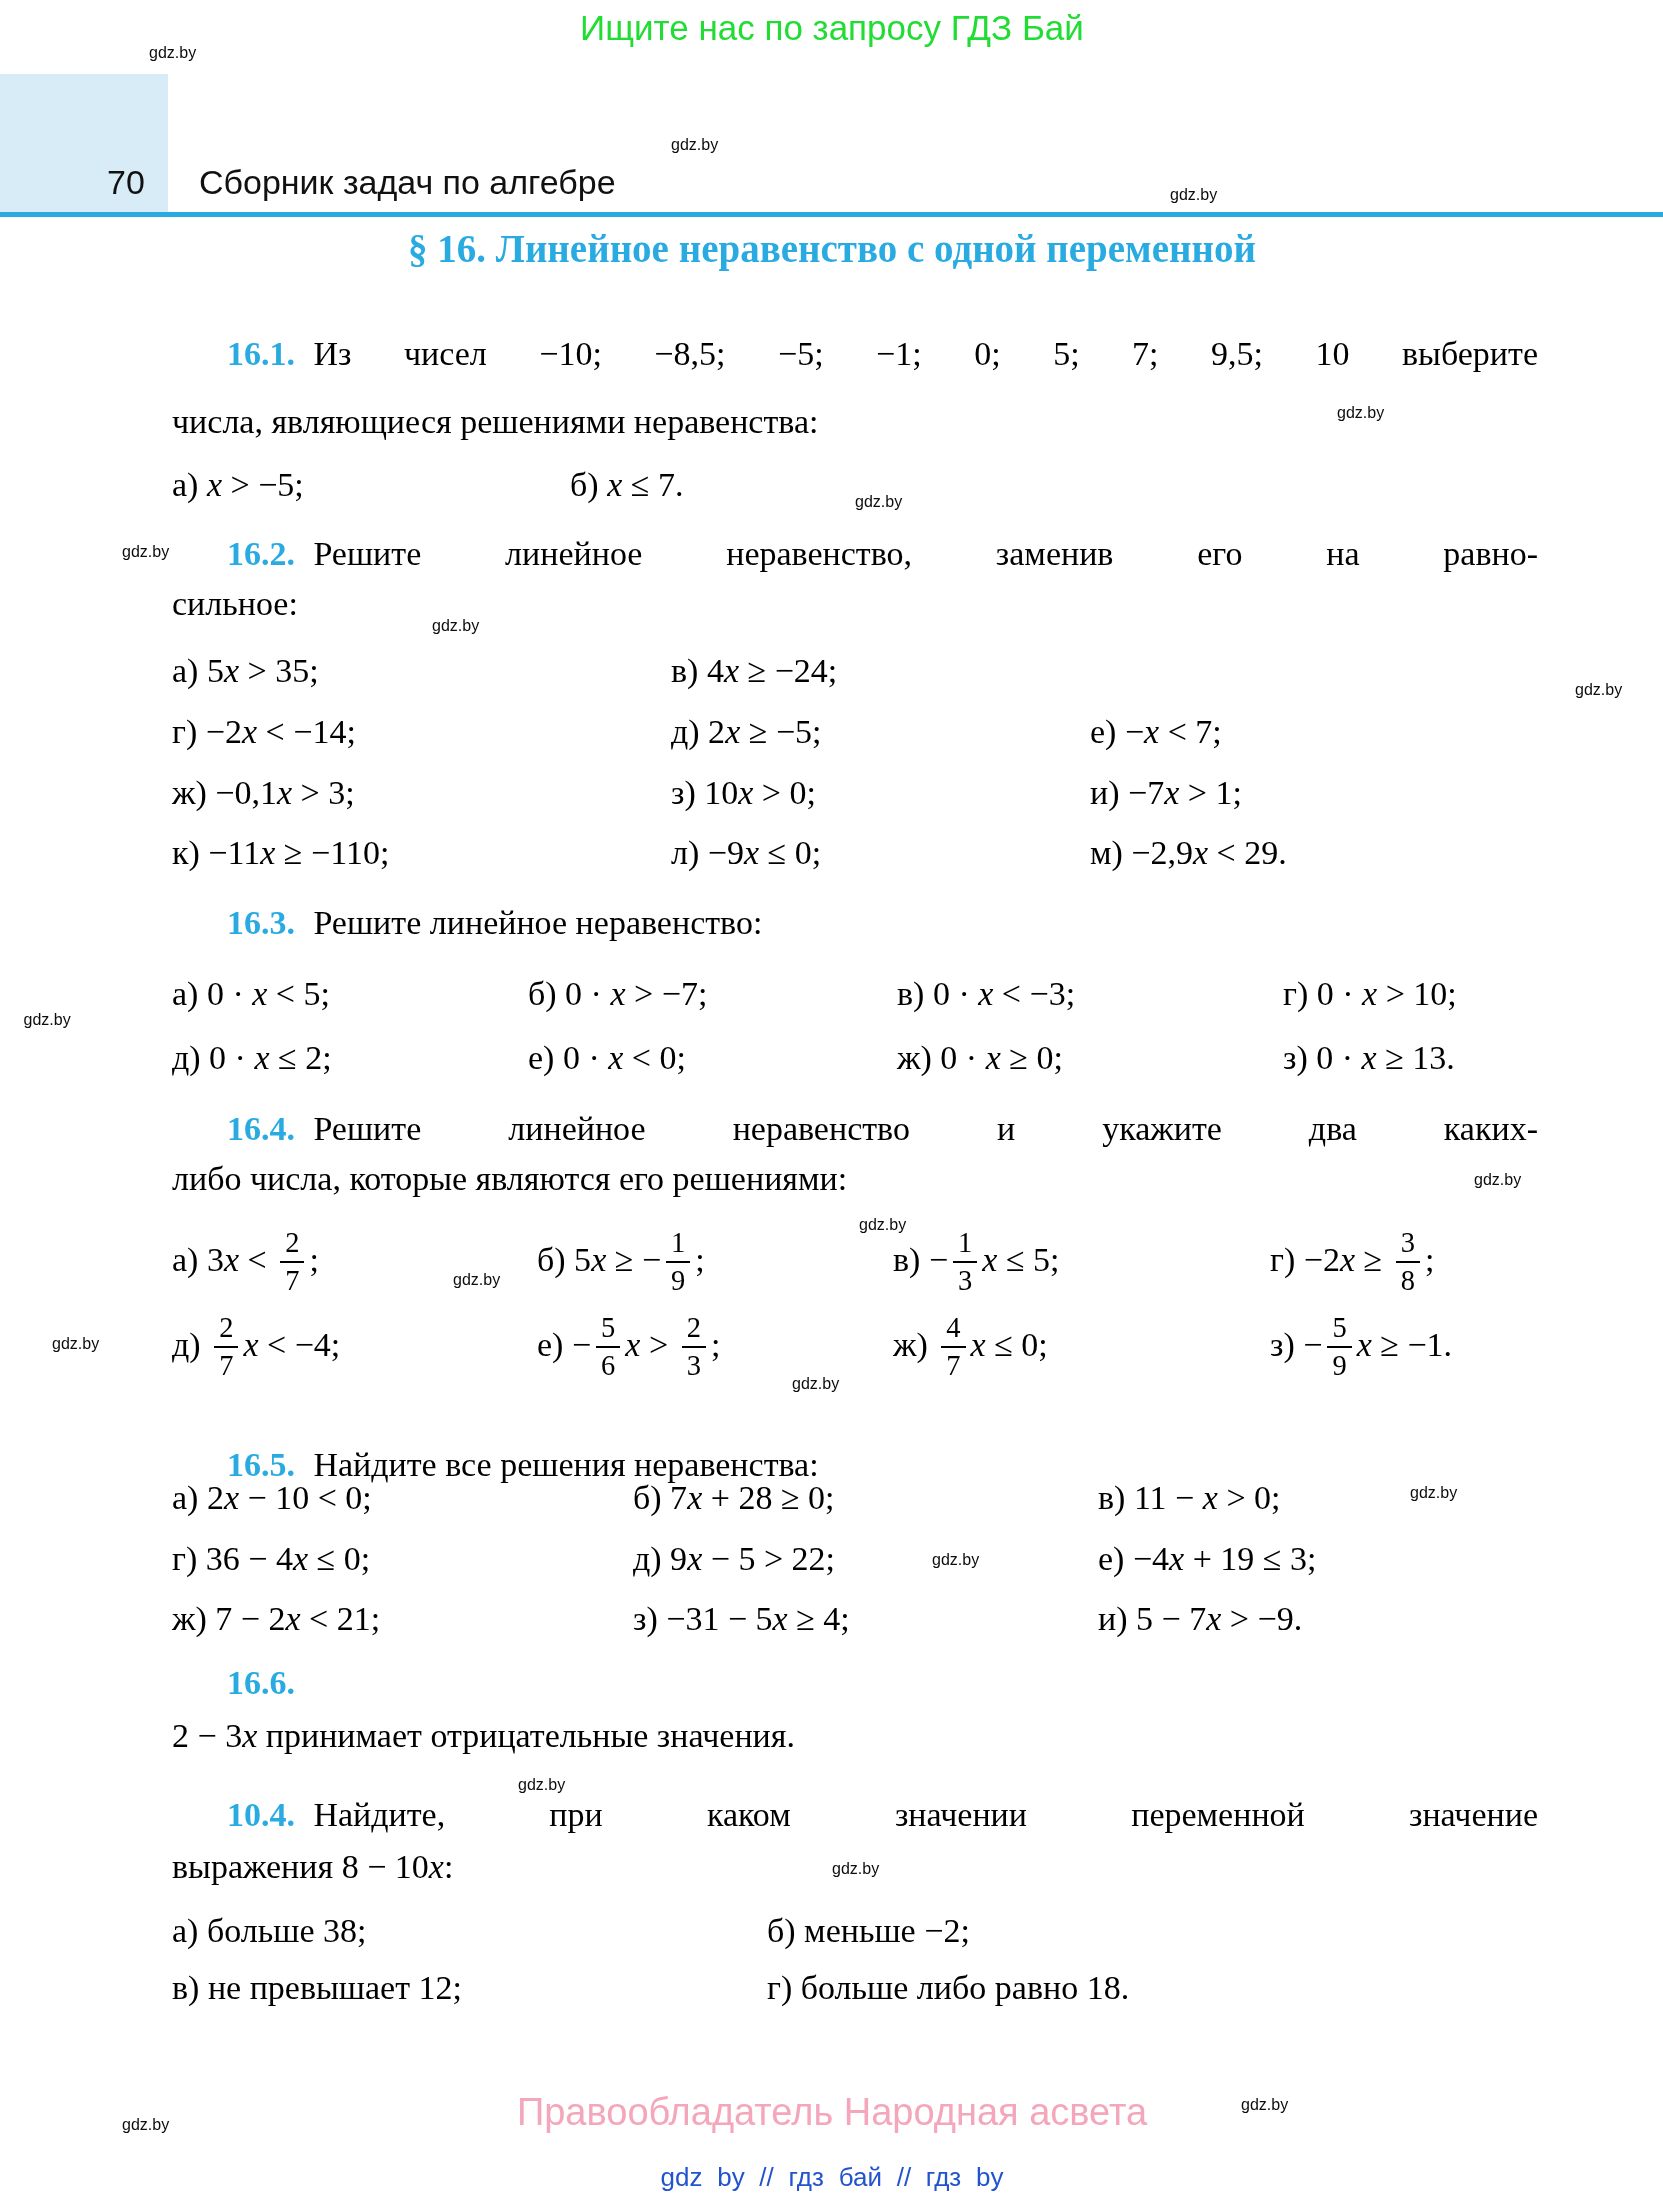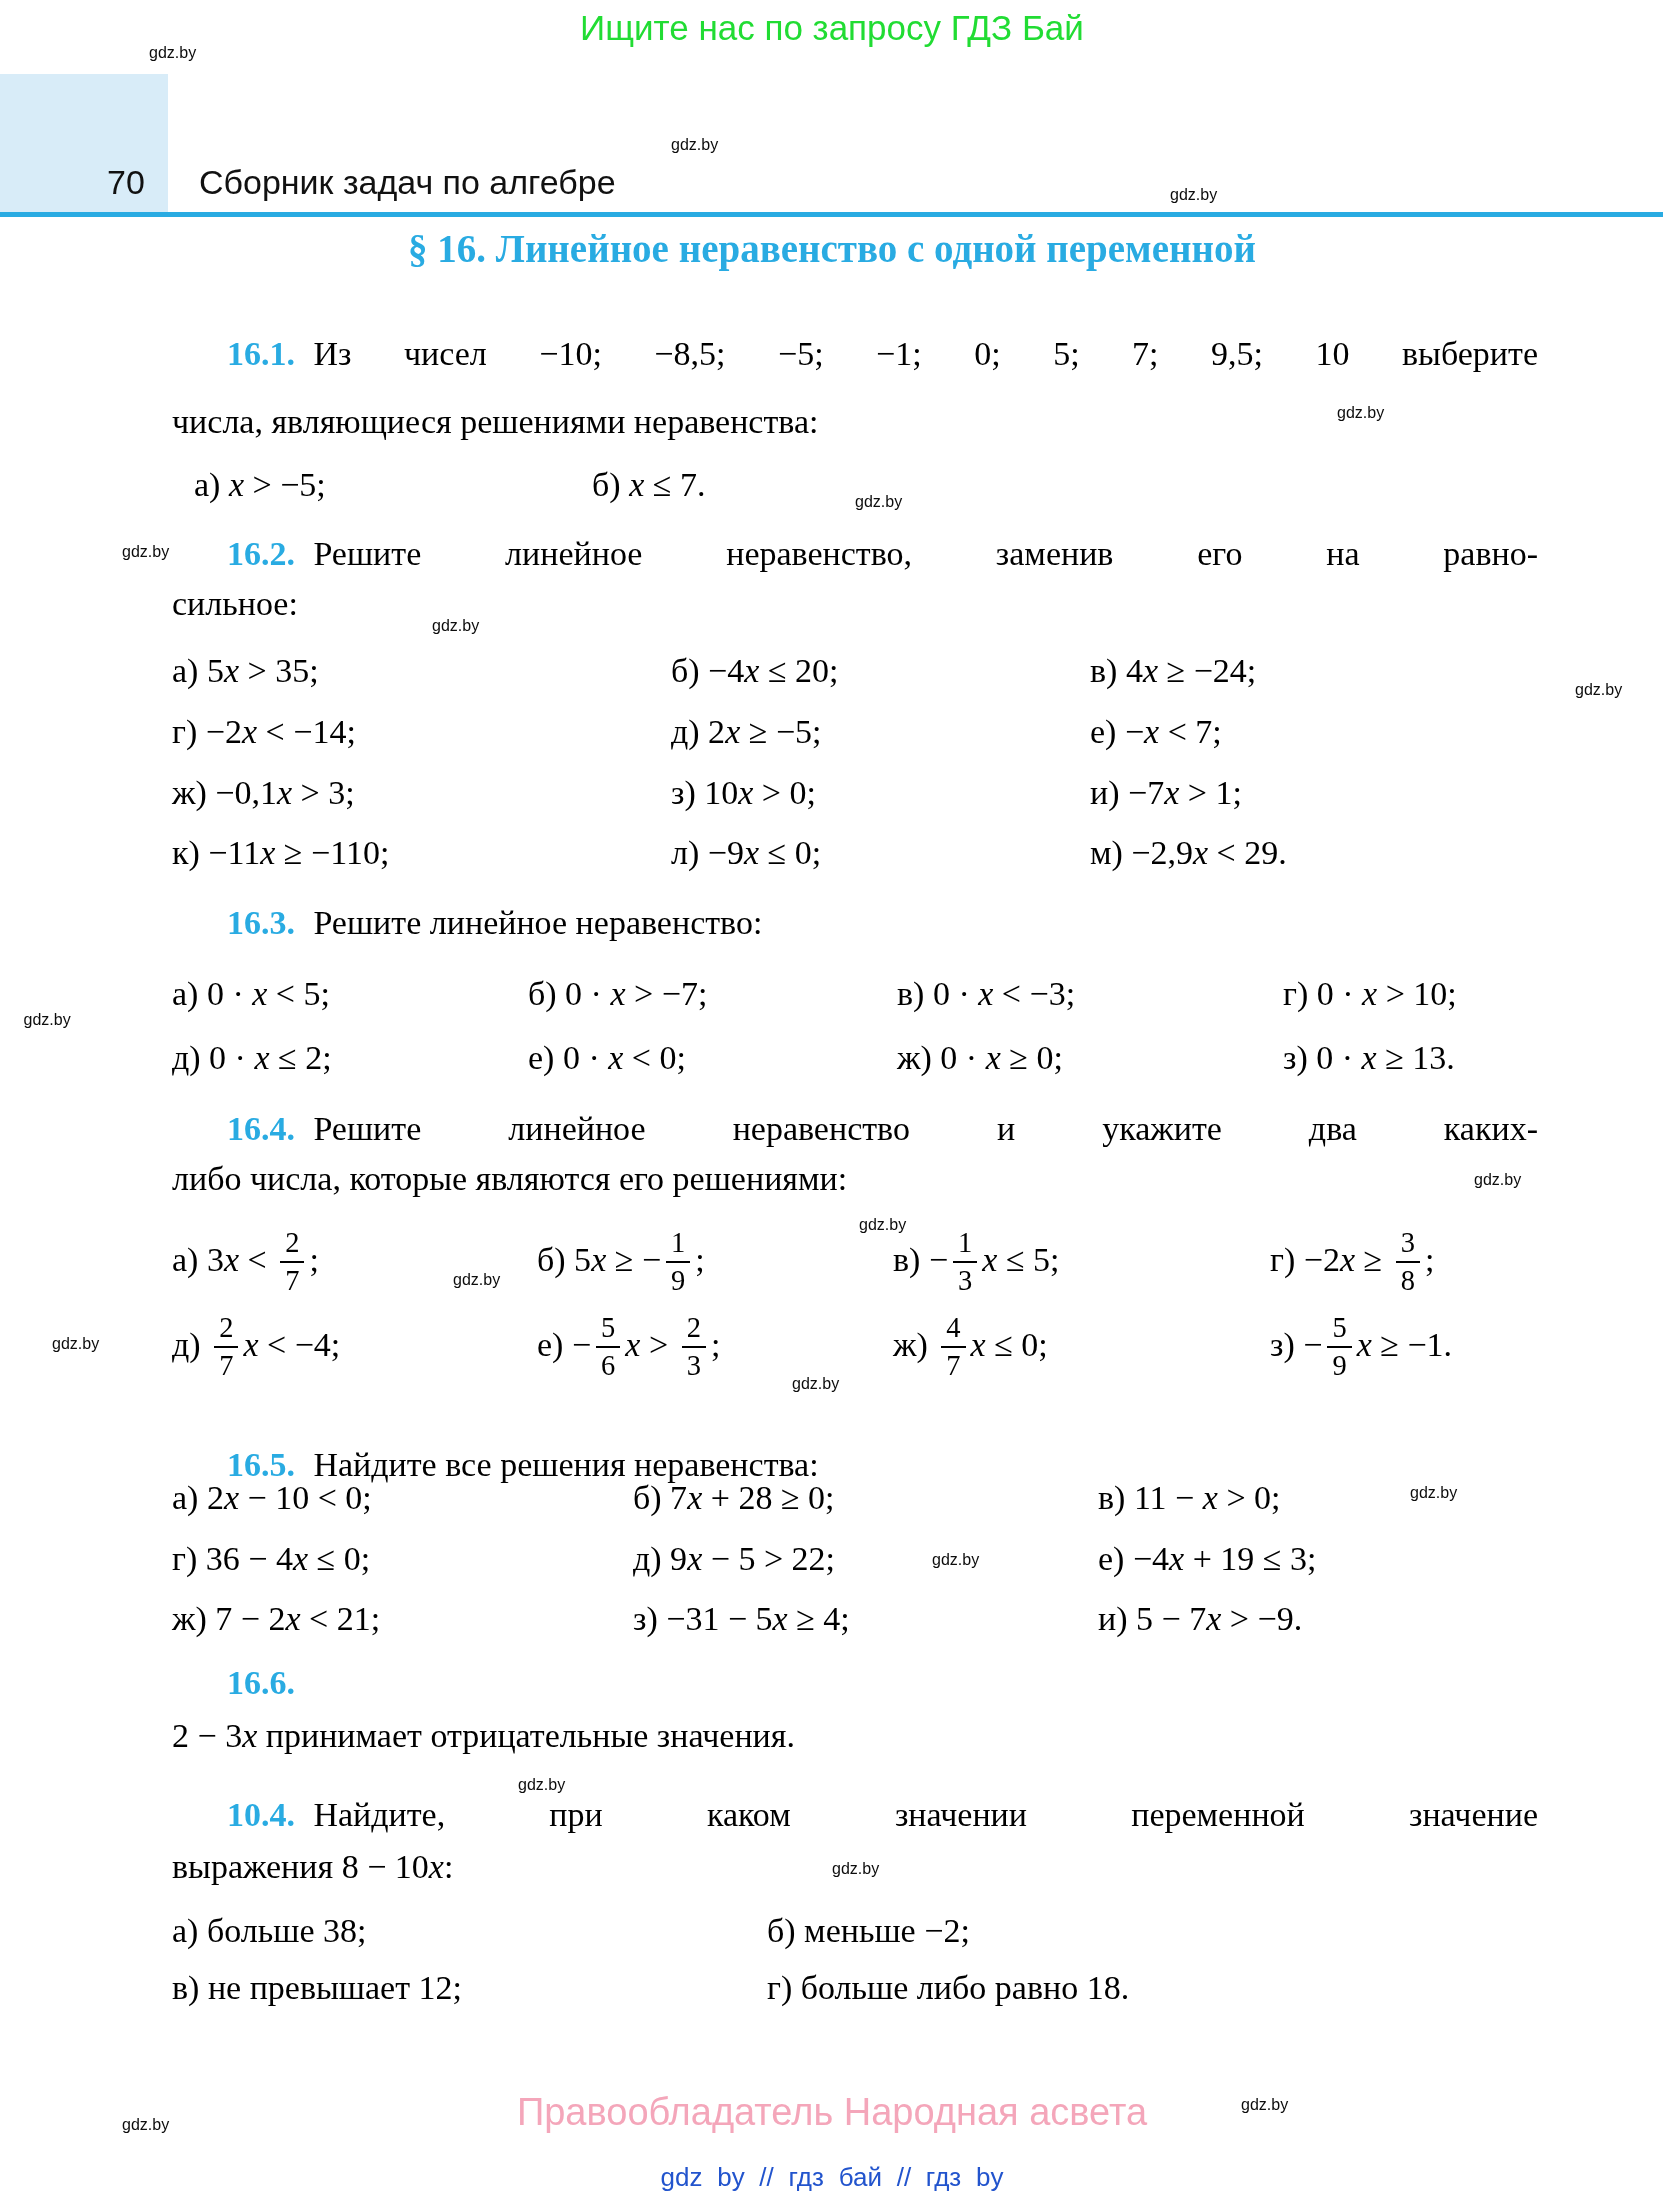--- a/index.html
+++ b/index.html
@@ -23,21 +23,21 @@
   .flexline{display:flex;}
   .pnum{color:#29abe2;font-weight:bold;margin-right:18.4px;white-space:nowrap;}
   .indent .pnum{margin-left:55px;}
   .stmt{white-space:nowrap;}
   .just{flex:1;white-space:normal;text-align:justify;text-align-last:justify;}
   
   .row{position:absolute;left:172px;display:flex;align-items:center;height:49px;
        font-size:34px;line-height:49px;white-space:nowrap;}
   .rtall{height:97px;}
   .mi{display:inline-block;}
-  .r161 .mi:nth-child(1){width:398px;margin-left:22px;}
+  .r161 .mi:nth-child(1){width:398px;}
   .r162 .mi:nth-child(1){width:499px;}
   .r162 .mi:nth-child(2){width:419px;}
   .r163 .mi:nth-child(1){width:356px;}
   .r163 .mi:nth-child(2){width:369px;}
   .r163 .mi:nth-child(3){width:386px;}
   .r164 .mi:nth-child(1){width:365px;}
   .r164 .mi:nth-child(2){width:356px;}
   .r164 .mi:nth-child(3){width:377px;}
   .r165 .mi:nth-child(1){width:461px;}
   .r165 .mi:nth-child(2){width:465px;}
@@ -90,21 +90,20 @@
   <section>
     <div class="line flexline indent" style="top:529px">
       <span class="pnum">16.2.</span>
       <span class="stmt just">Решите линейное неравенство, заменив его на равно-</span>
     </div>
     <div class="line" style="top:579px">
       <span class="stmt">сильное:</span>
     </div>
     <div class="row r162" style="top:646px">
       <span class="mi">а) 5<i class="vx">x</i> &gt; 35;</span>
-      <span class="mi">б) −4<i class="vx">x</i> ≤ 20;</span>
       <span class="mi">в) 4<i class="vx">x</i> ≥ −24;</span>
     </div>
     <div class="row r162" style="top:707px">
       <span class="mi">г) −2<i class="vx">x</i> &lt; −14;</span>
       <span class="mi">д) 2<i class="vx">x</i> ≥ −5;</span>
       <span class="mi">е) −<i class="vx">x</i> &lt; 7;</span>
     </div>
     <div class="row r162" style="top:768px">
       <span class="mi">ж) −0,1<i class="vx">x</i> &gt; 3;</span>
       <span class="mi">з) 10<i class="vx">x</i> &gt; 0;</span>

